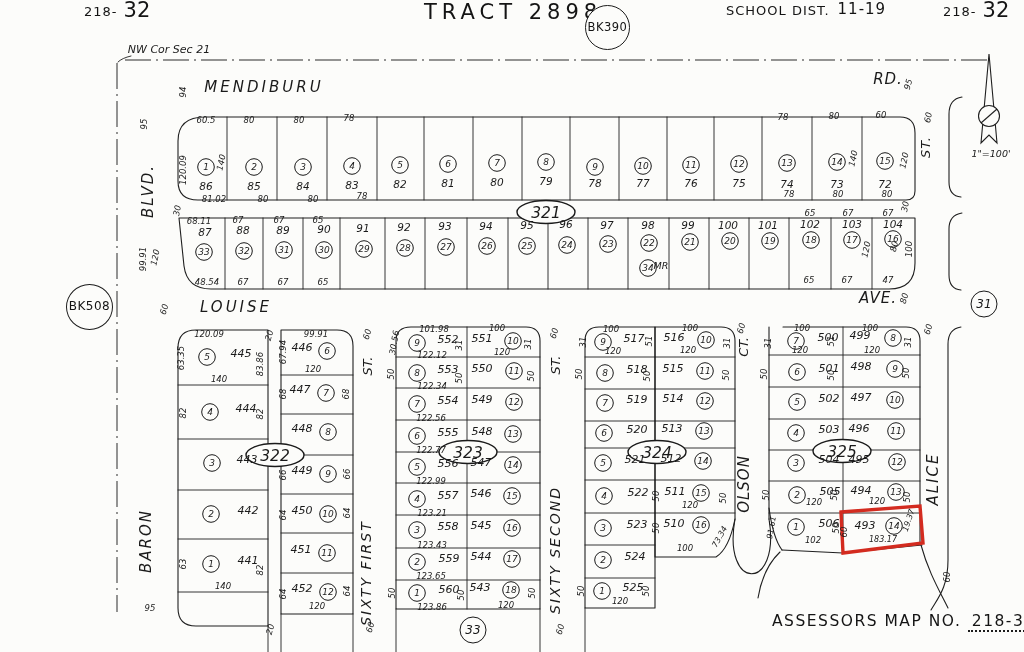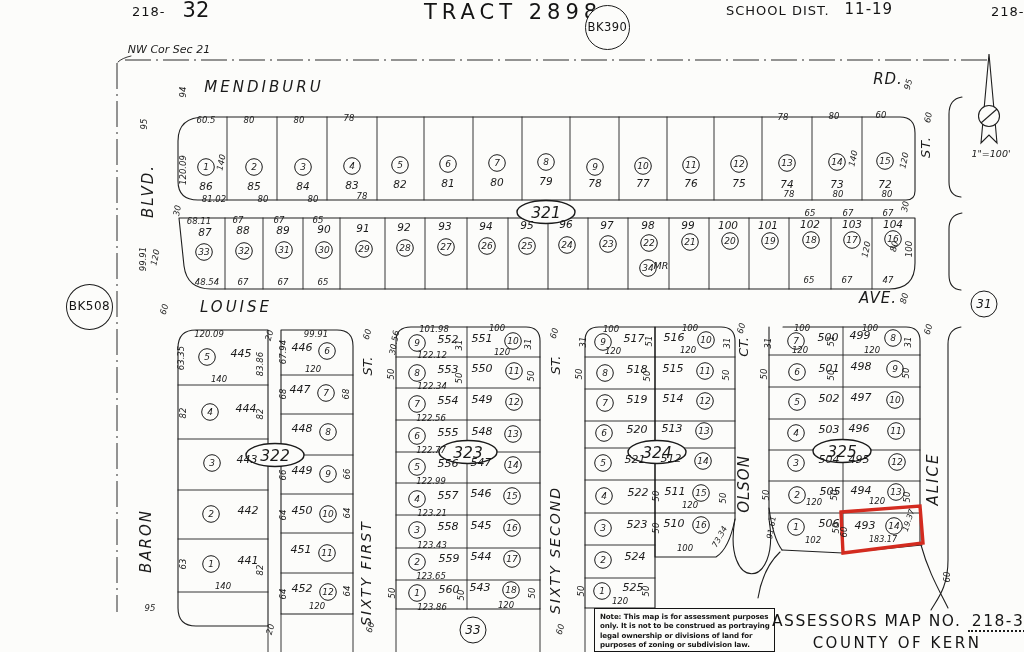--- a/index.html
+++ b/index.html
@@ -7,25 +7,25 @@
          font-family:"DejaVu Sans",sans-serif;color:#141414;}
   #map-svg{position:absolute;left:0;top:0;}
   #map-svg text{font-family:"DejaVu Sans",sans-serif;font-style:italic;fill:#1a1a1a;text-anchor:middle;}
   .ln{fill:none;stroke:#1f1f1f;stroke-width:1.1;stroke-linecap:round;stroke-linejoin:round;}
   .thin{stroke-width:0.9;}
   .dash{fill:none;stroke:#2b2b2b;stroke-width:1;stroke-dasharray:26 5 2 5;}
   .red{fill:none;stroke:#d32b1f;stroke-width:3.4;stroke-linejoin:miter;}
   .ov{fill:#fcfcfa;stroke:#1a1a1a;stroke-width:1.4;}
   .cc{fill:#fcfcfa;stroke:#1a1a1a;stroke-width:1;}
   .abs{position:absolute;}
-  .hdr-sheet{display:flex;align-items:flex-end;gap:17px;margin-left:48px;}
+  .hdr-sheet{display:flex;align-items:flex-end;gap:6px;}
   .hdr-sheet .sm{font-size:13px;letter-spacing:1px;}
   .hdr-sheet .lg{font-size:21px;line-height:17px;}
   .title{font-size:21px;letter-spacing:5px;}
-  .school{font-size:13px;letter-spacing:1px;display:flex;gap:15px;align-items:flex-start;}
+  .school{font-size:13px;letter-spacing:1px;display:flex;gap:8px;align-items:flex-start;}
   .school .val{font-size:15px;line-height:12px;}
   .badge{border:1.6px solid #1c1c1c;border-radius:50%;display:flex;flex-direction:row;
          align-items:center;justify-content:center;text-align:center;background:#fcfcfa;
          font-size:11.5px;line-height:1.1;letter-spacing:0.5px;}
   .notebox{border:1.9px solid #141414;background:#fcfcfa;padding:3px 4px 2px 5px;
            font-size:7.1px;font-weight:bold;line-height:1.32;letter-spacing:-0.1px;white-space:nowrap;}
   .assessor{width:250px;text-align:center;}
   .assessor .l1{font-size:15.5px;letter-spacing:1.5px;white-space:nowrap;}
   .assessor .l1 .dotted{border-bottom:2px dotted #1c1c1c;padding:0 4px;}
   .assessor .l2{font-size:15px;letter-spacing:2.5px;margin-top:4px;}
@@ -761,28 +761,21 @@
   <div class="abs hdr-sheet" style="left:943px;top:2px;">
     <span class="sm">218-</span>
     <span class="lg">32</span>
   </div>
 
   <div class="abs badge" style="left:66px;top:284px;width:45px;height:44px;font-size:12px;">
     <span>BK</span>
     <span>508</span>
   </div>
 
-  <div class="abs notebox" style="left:594px;top:608px;">
-    <div>Note: This map is for assessment purposes</div>
-    <div>only. It is not to be construed as portraying</div>
-    <div>legal ownership or divisions of land for</div>
-    <div>purposes of zoning or subdivision law.</div>
-  </div>
 
   <div class="abs assessor" style="left:772px;top:612px;">
     <div class="l1">
       <span>ASSESSORS  MAP  NO.</span>
       <span class="dotted">218-32</span>
     </div>
-    <div class="l2">COUNTY  OF  KERN</div>
   </div>
 
 </div>
 
 </body></html>

